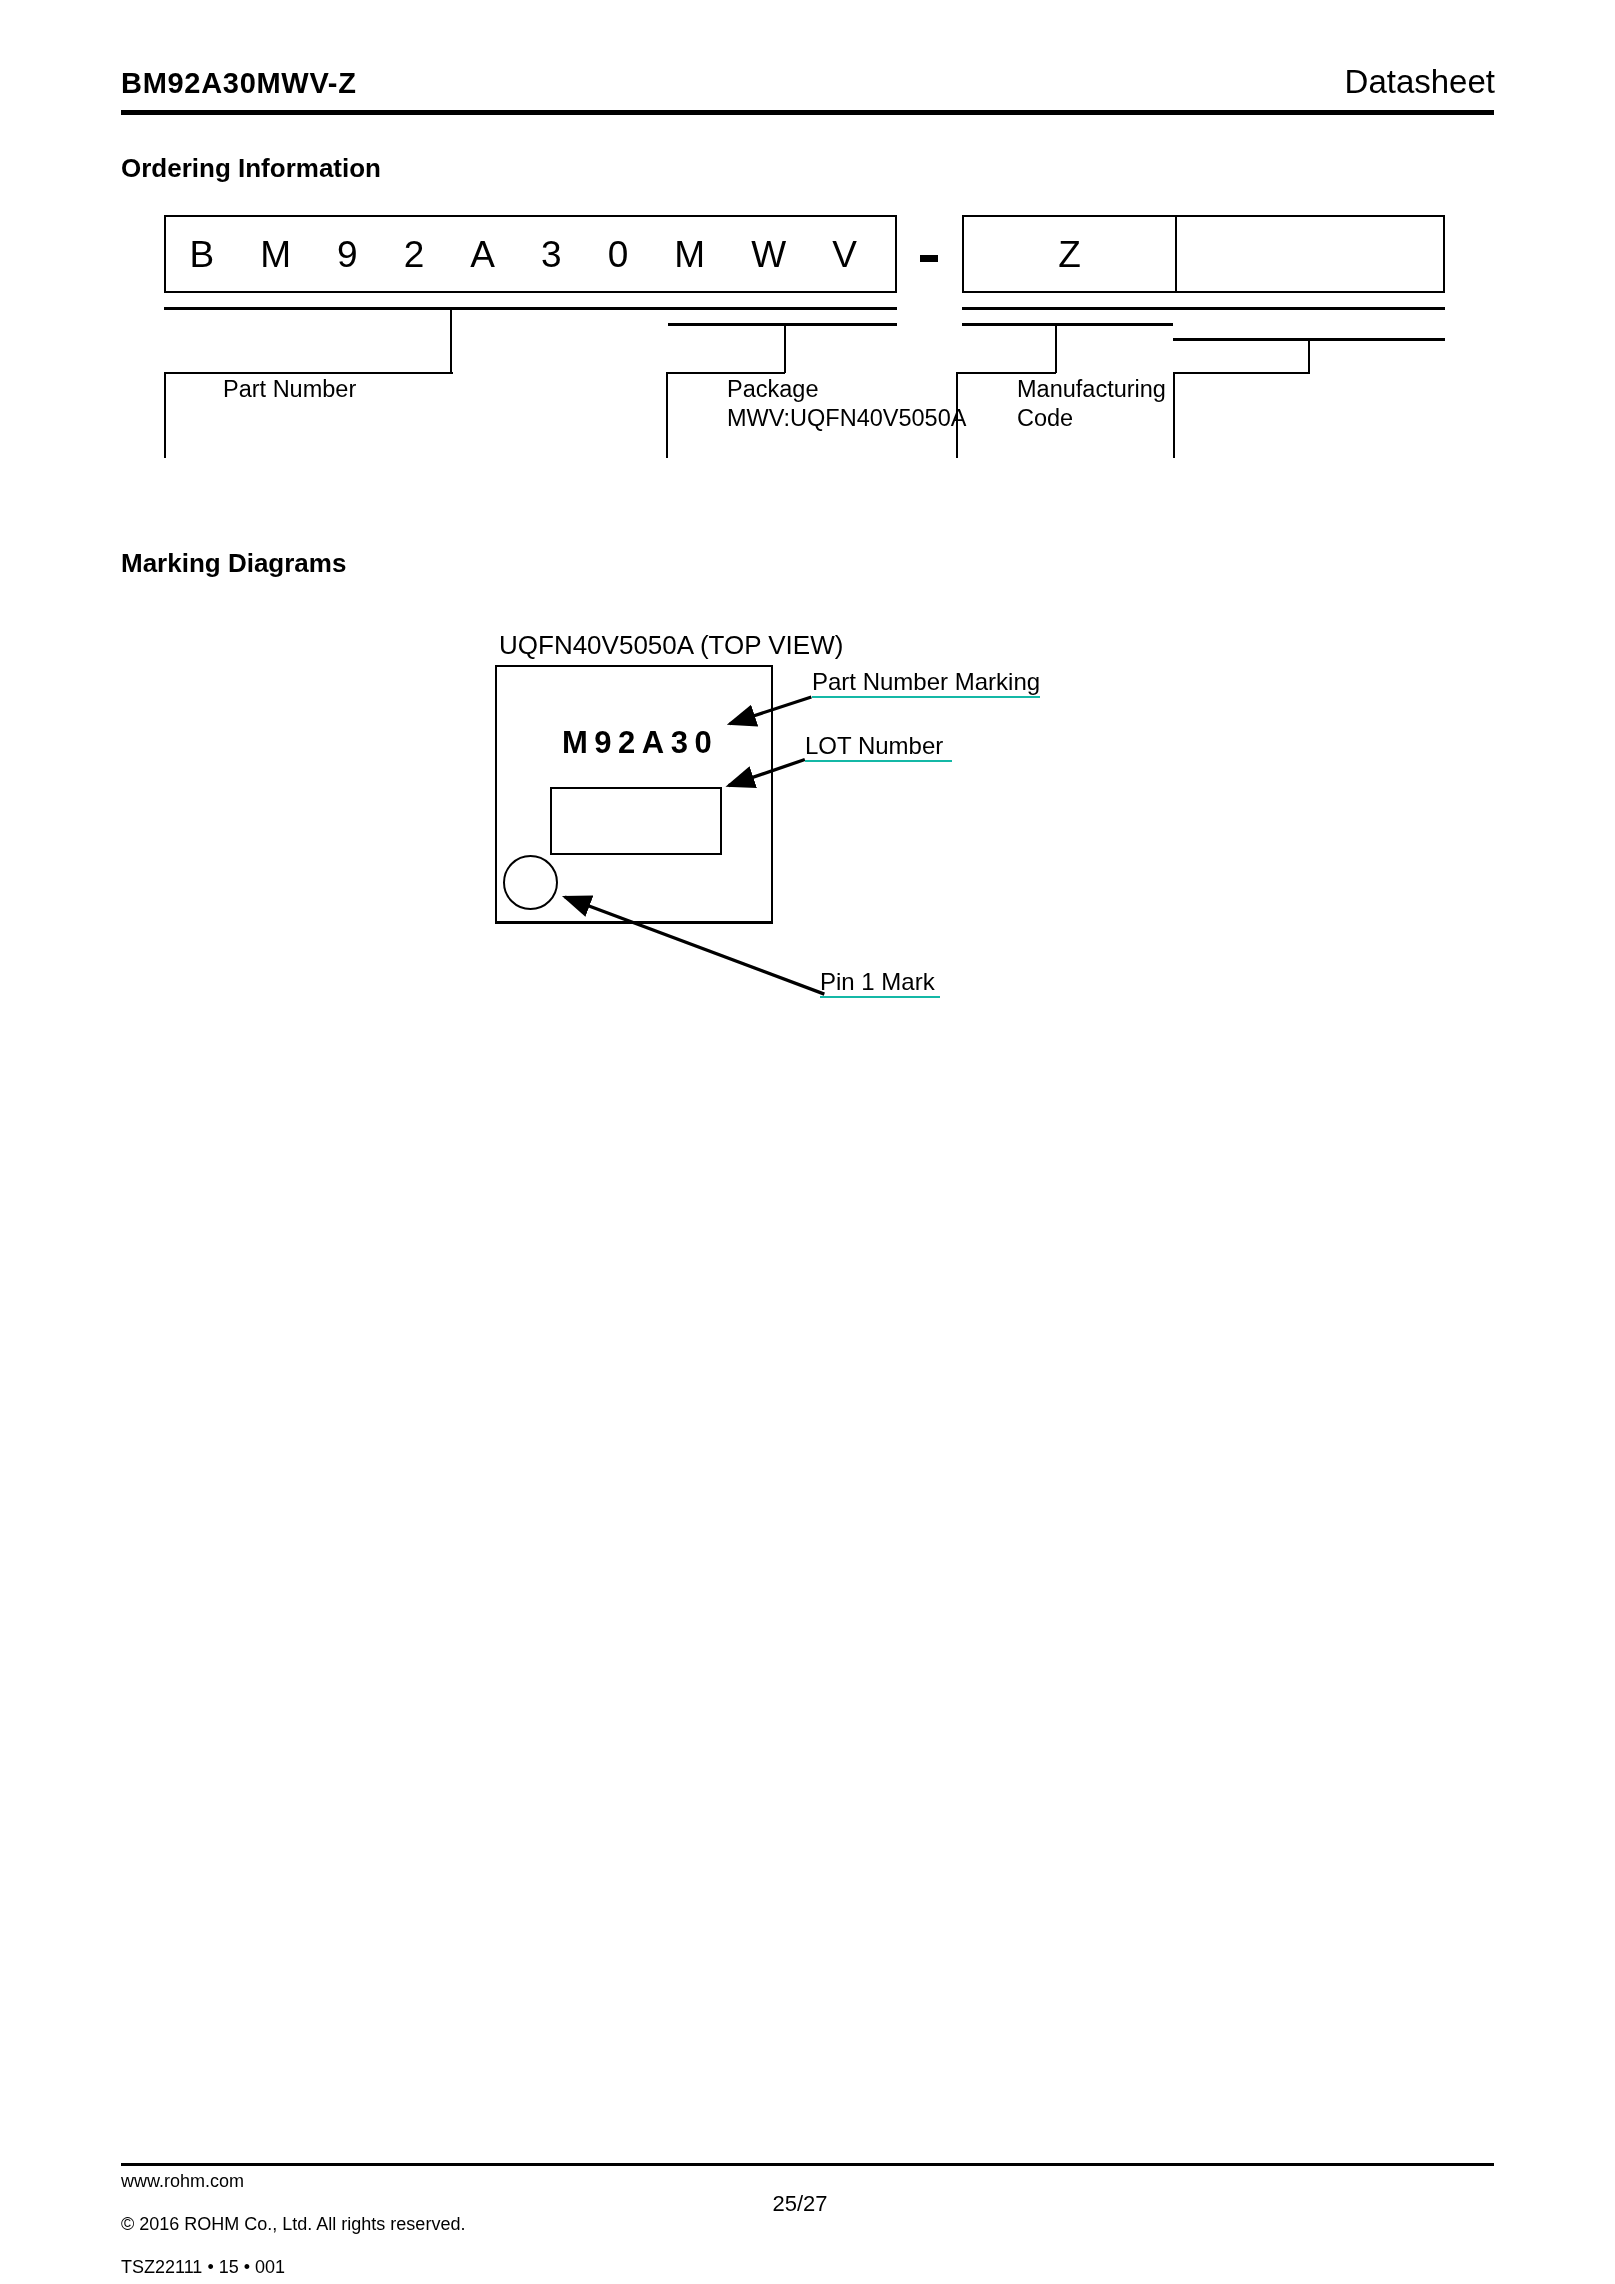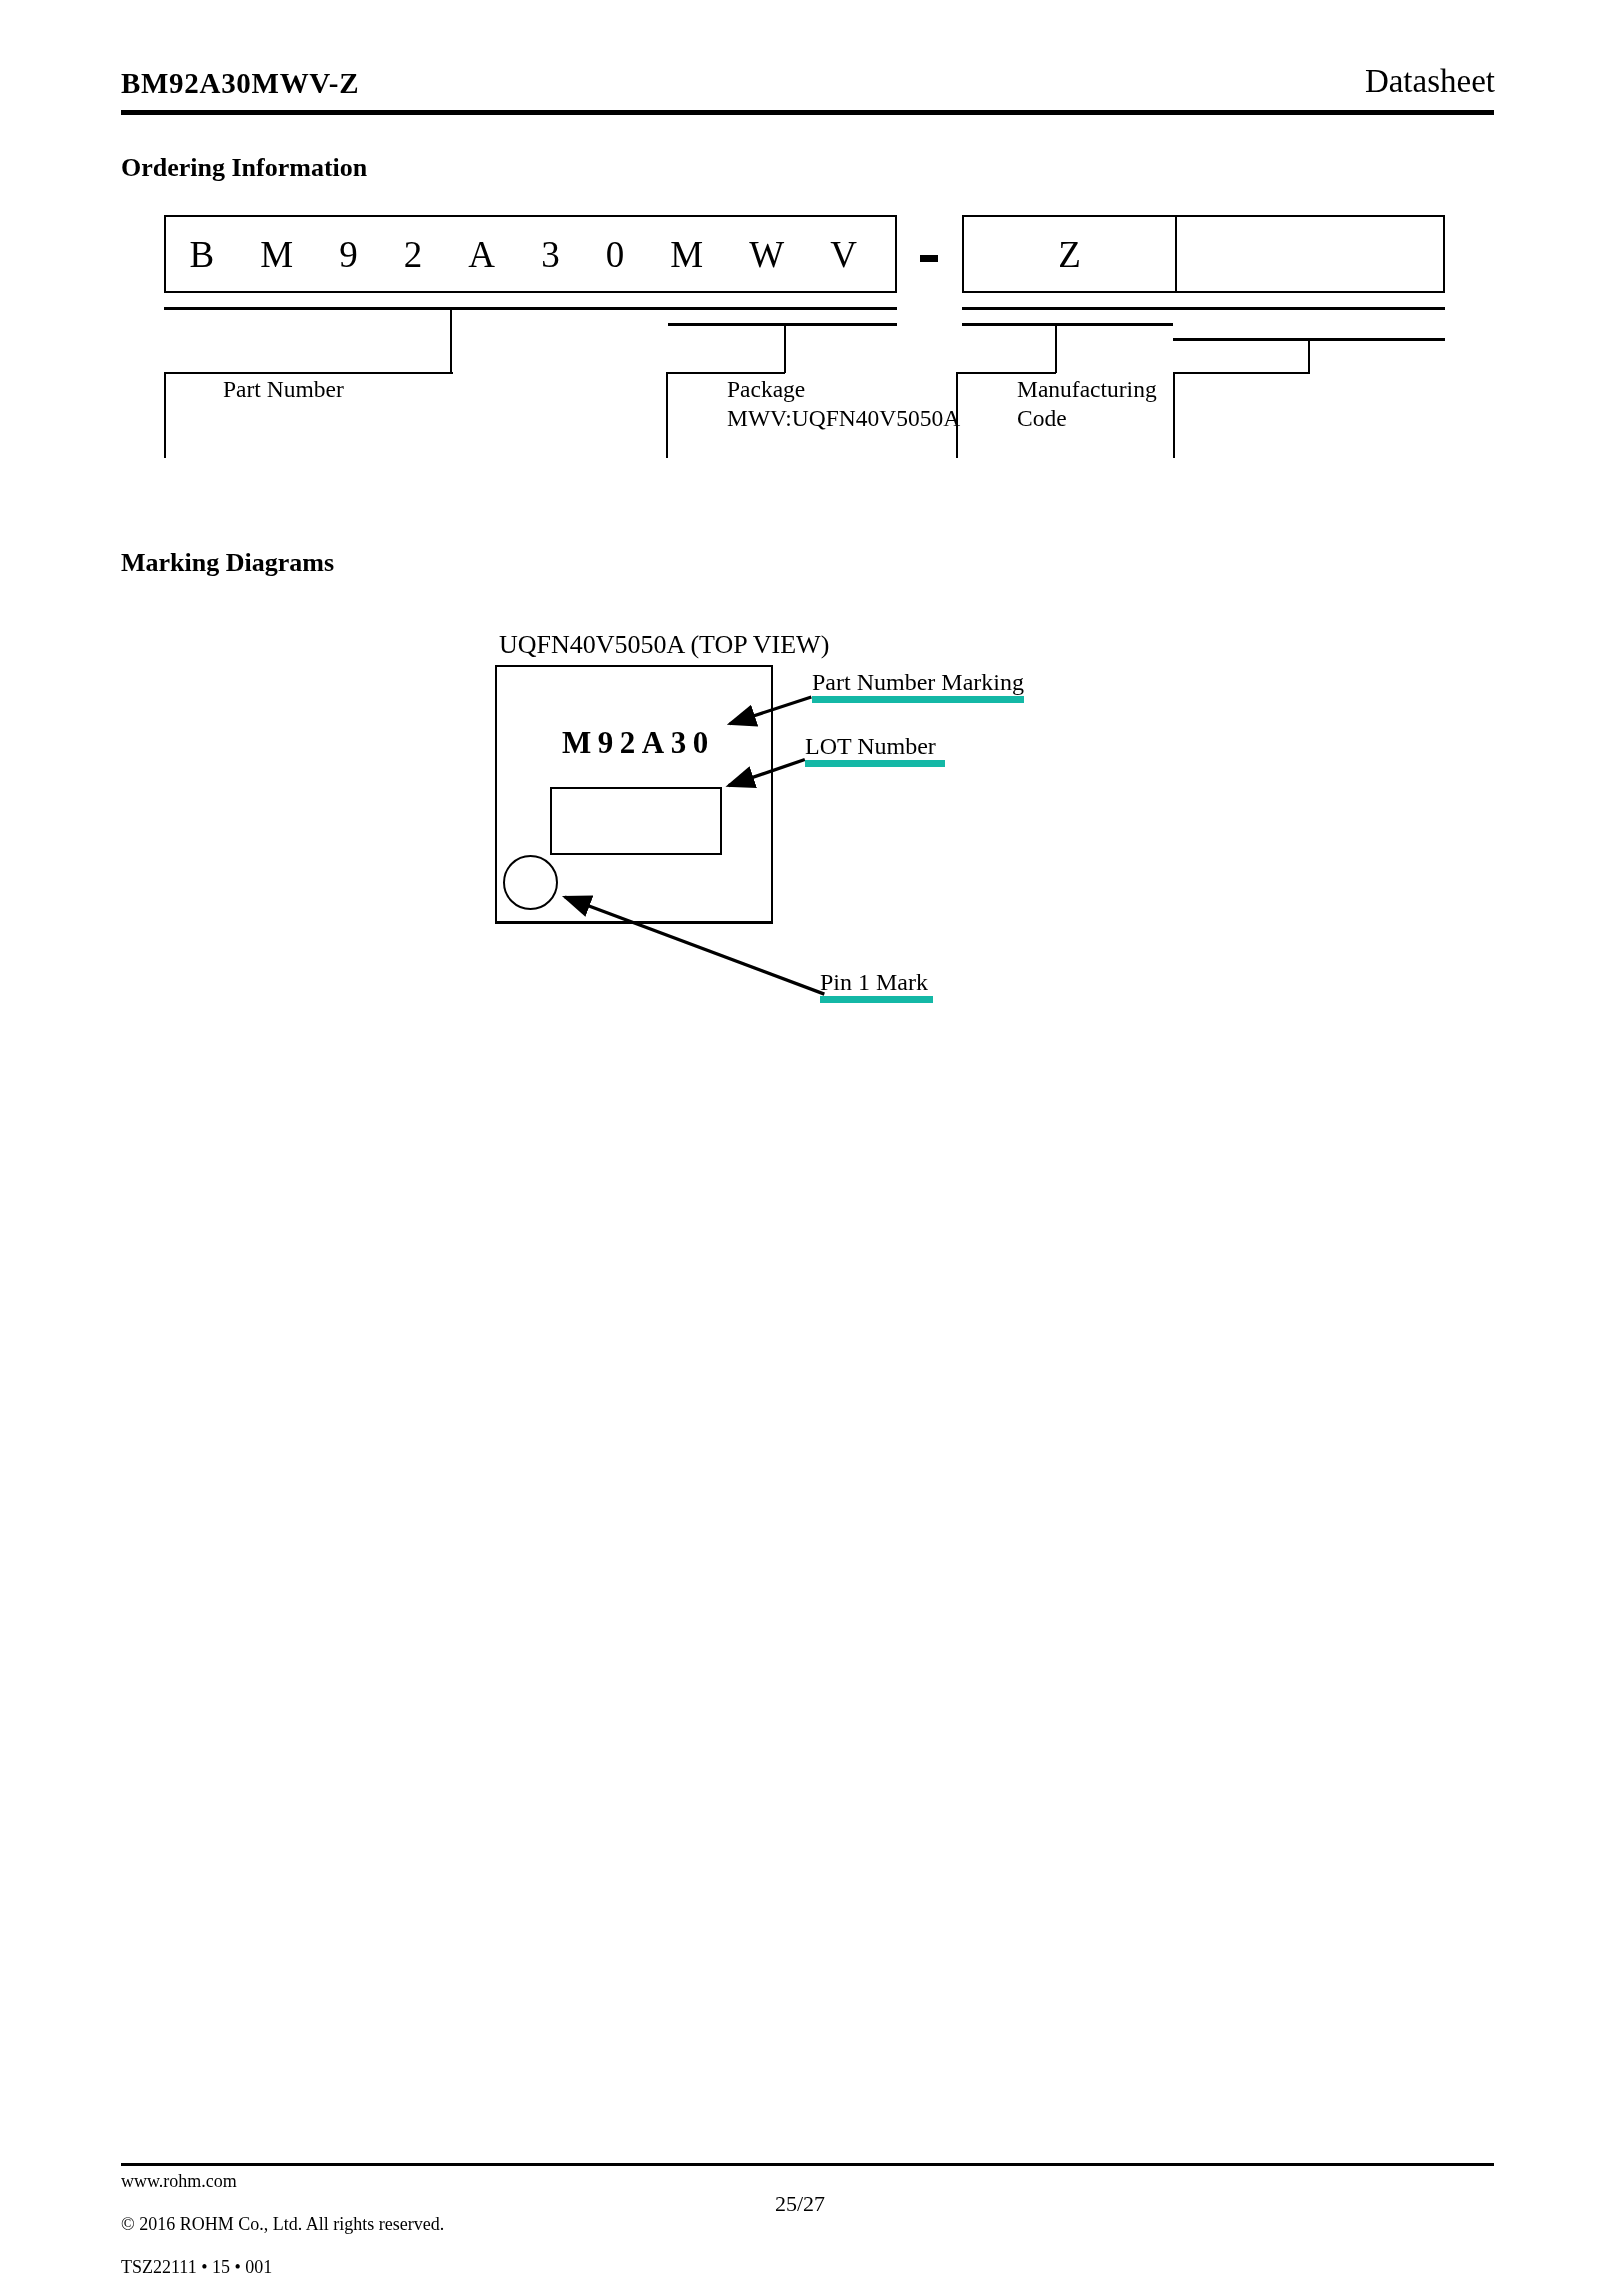--- a/index.html
+++ b/index.html
@@ -1,17 +1,17 @@
 <!DOCTYPE html>
 <html style="font-size:10.4px"><head>
 <meta charset="utf-8">
 <style>
   html,body{margin:0;padding:0;background:#fff;}
   .page{position:relative;width:1616px;height:2284px;background:#ffffff;overflow:hidden;
-        font-family:Liberation Serif, serif;color:#000;}
+        font-family:Liberation Sans, sans-serif;color:#000;}
   .abs{position:absolute;}
   
   .hdr-part{left:121px;top:68px;font-size:29px;font-weight:bold;line-height:31px;letter-spacing:0.7px;}
   .hdr-doctype{right:121px;top:64px;font-size:33px;line-height:35px;}
   .hdr-rule{left:121px;top:110px;width:1373px;height:4.6px;background:#000;}
   
   .sec-title{font-size:26px;font-weight:bold;line-height:30px;}
   .sec-ordering{left:121px;top:153px;}
   .sec-marking{left:121px;top:548px;}
   
@@ -51,21 +51,21 @@
   .ol-pn{left:177px;}
   .ol-pkg{left:681px;}
   .ol-mfg{left:971px;}
   .ol-pack{left:1188px;}
   
   .mk-pkgname{left:499px;top:630px;font-size:26px;line-height:30px;}
   .mk-square{left:495px;top:665px;width:278px;height:259px;border:2.6px solid #000;border-bottom-width:3.9px;box-sizing:border-box;}
   .mk-text{left:562px;top:726px;font-size:31px;font-weight:bold;letter-spacing:6.5px;line-height:33px;}
   .mk-lot{left:550px;top:787px;width:172px;height:68px;border:2px solid #000;box-sizing:border-box;}
   .mk-pin1{left:503px;top:855px;width:55px;height:55px;border:2.6px solid #000;border-radius:50%;box-sizing:border-box;background:#fff;}
-  .annot{font-size:24px;line-height:26px;border-bottom:7px solid #14b8a6;padding-bottom:0.7px;}
+  .annot{font-size:24px;line-height:26px;border-bottom:2px solid #14b8a6;padding-bottom:0.7px;}
   .an-pnm{left:812px;top:669px;}
   .an-lot{left:805px;top:733px;padding-right:9px;}
   .an-pin{left:820px;top:969px;padding-right:5.2px;}
   .arrow-svg{left:456px;top:652px;width:652px;height:391px;}
   
   .ft-rule{left:121px;top:2163px;width:1373px;height:3.3px;background:#000;}
   .ft-left{left:121px;top:2171px;font-size:18px;line-height:21.5px;white-space:pre-line;}
   .ft-page{left:0;top:2191px;width:1600px;text-align:center;font-size:22px;line-height:25px;}
   .ft-right{right:121px;top:2175px;font-size:21.5px;font-weight:bold;line-height:35px;text-align:right;white-space:pre-line;}
 </style>

